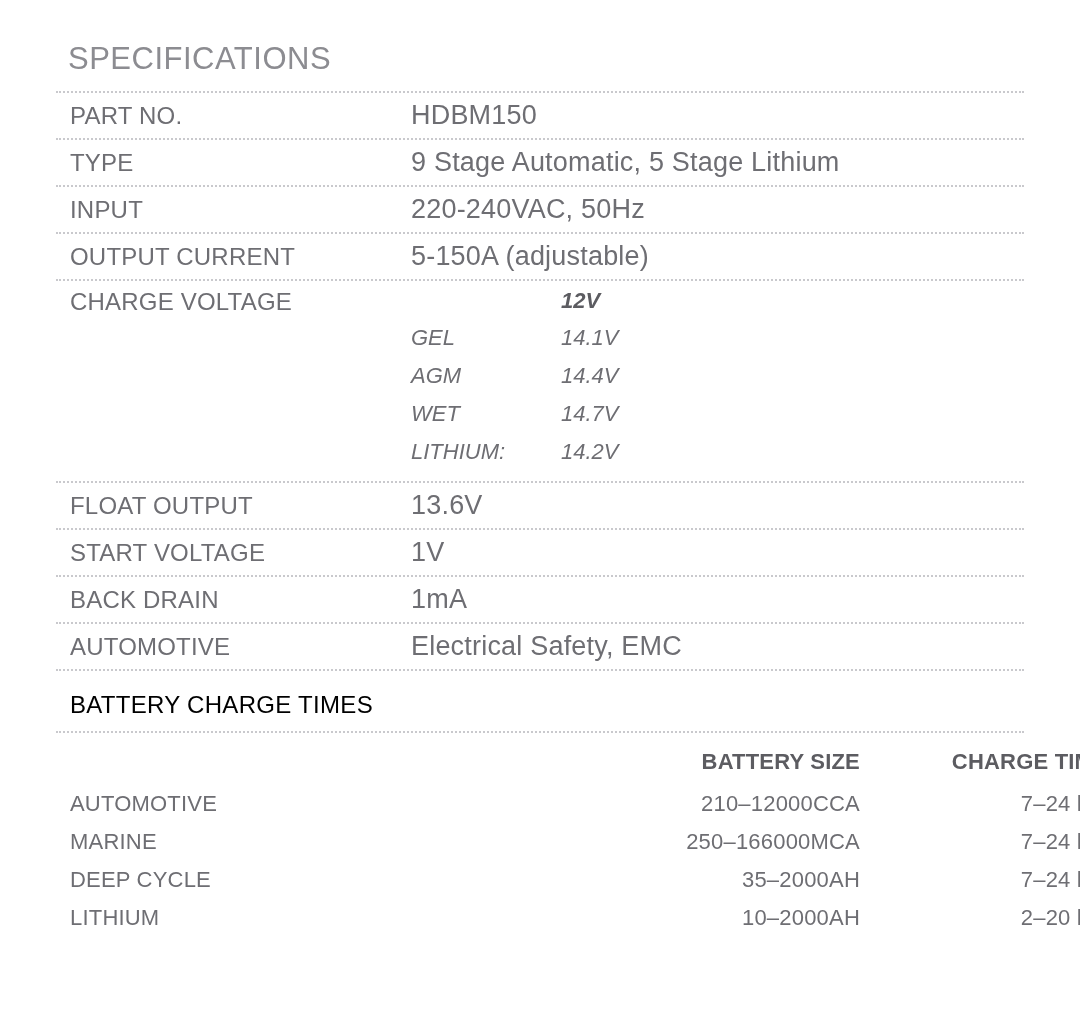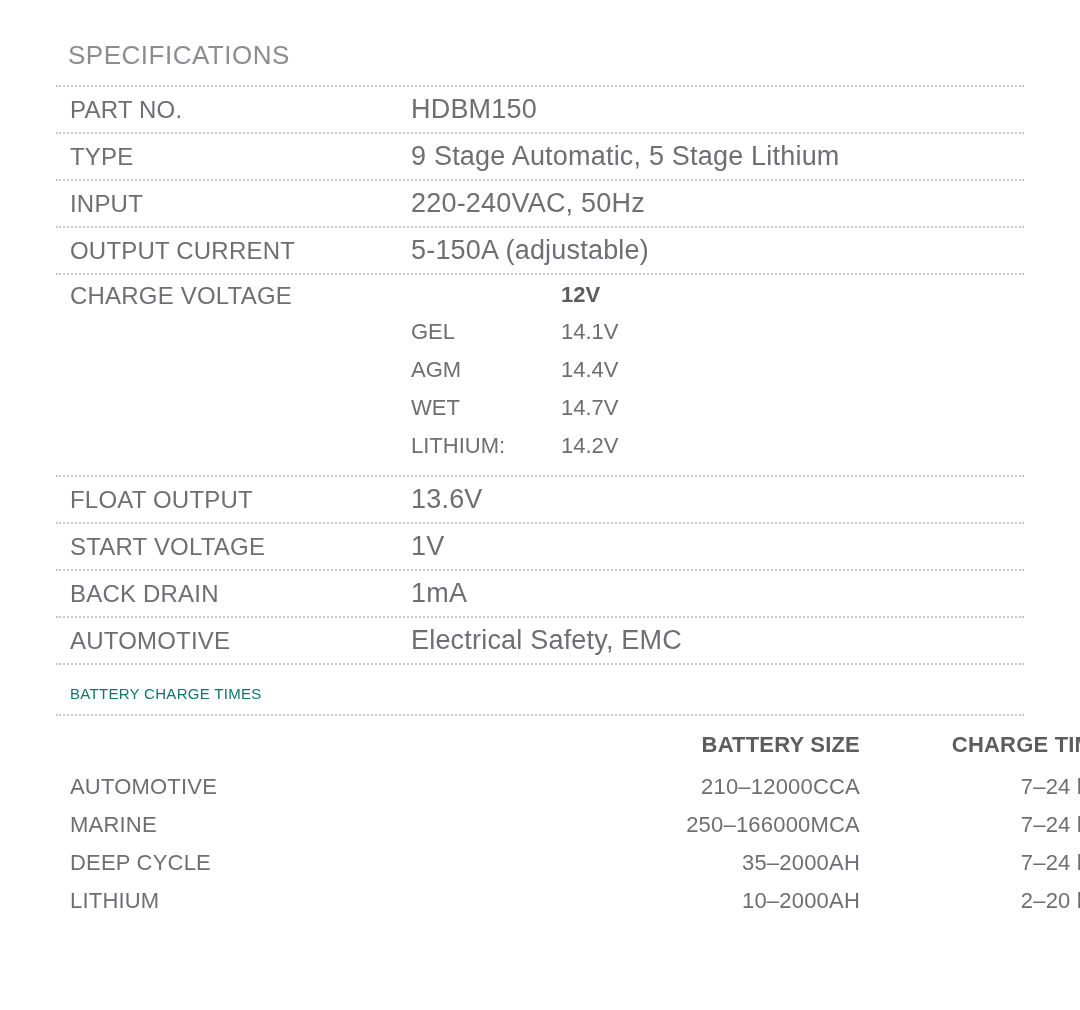--- a/index.html
+++ b/index.html
@@ -16,21 +16,21 @@
   }
   .page {
     position: relative;
     width: 1080px;
     height: 1010px;
     box-sizing: border-box;
     padding: 40px 56px 0 56px;
   }
 
   .spec-title {
-    font-size: 26px;
+    font-size: 31px;
     letter-spacing: 0.5px;
     color: #8c8c91;
     font-weight: 400;
     margin: 0 0 14px 12px;
     line-height: 1.2;
   }
   .row {
     display: flex;
     align-items: baseline;
     border-bottom: 2px dotted #c9c9cd;
@@ -57,20 +57,21 @@
   
   .cv-row {
     display: flex;
     align-items: flex-start;
     border-bottom: 2px dotted #c9c9cd;
     padding: 7px 0 10px 0;
   }
   .cv-values {
     display: flex;
     flex-direction: column;
+    font-style: italic;
   }
   .cv-head {
     font-size: 22px;
     font-weight: bold;
     color: #5c5c61;
     margin-left: 150px;
     margin-bottom: 5px;
   }
   .cv-line {
     display: flex;
@@ -80,22 +81,22 @@
   }
   .cv-name {
     width: 150px;
     flex: 0 0 150px;
   }
   .cv-val {
     white-space: nowrap;
   }
 
   .section-title {
-    font-size: 15px;
-    color: #0f766e;
+    font-size: 24px;
+    color: #000000;
     letter-spacing: 0.3px;
     padding: 20px 0 12px 14px;
     border-bottom: 2px dotted #c9c9cd;
   }
 
   table.times {
     width: 100%;
     border-collapse: collapse;
     table-layout: fixed;
     margin-top: 10px;

